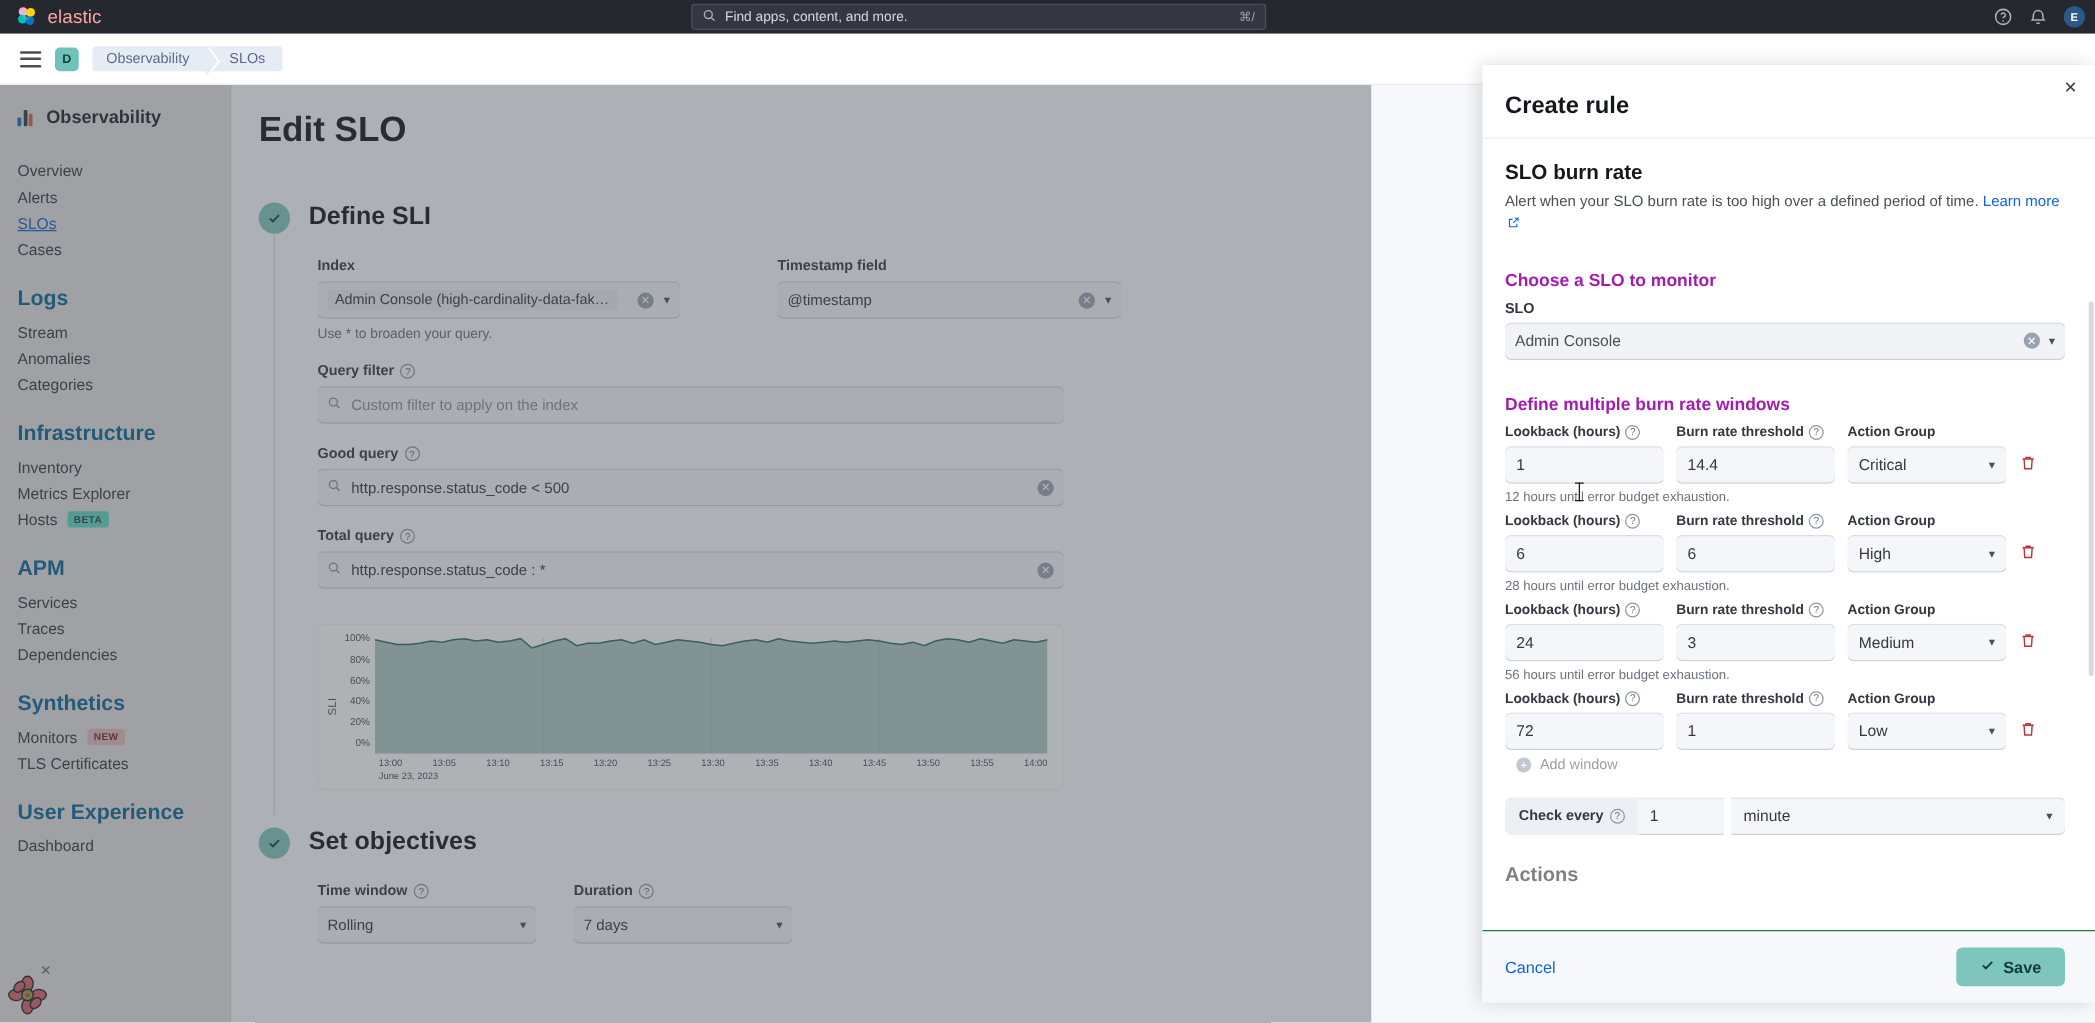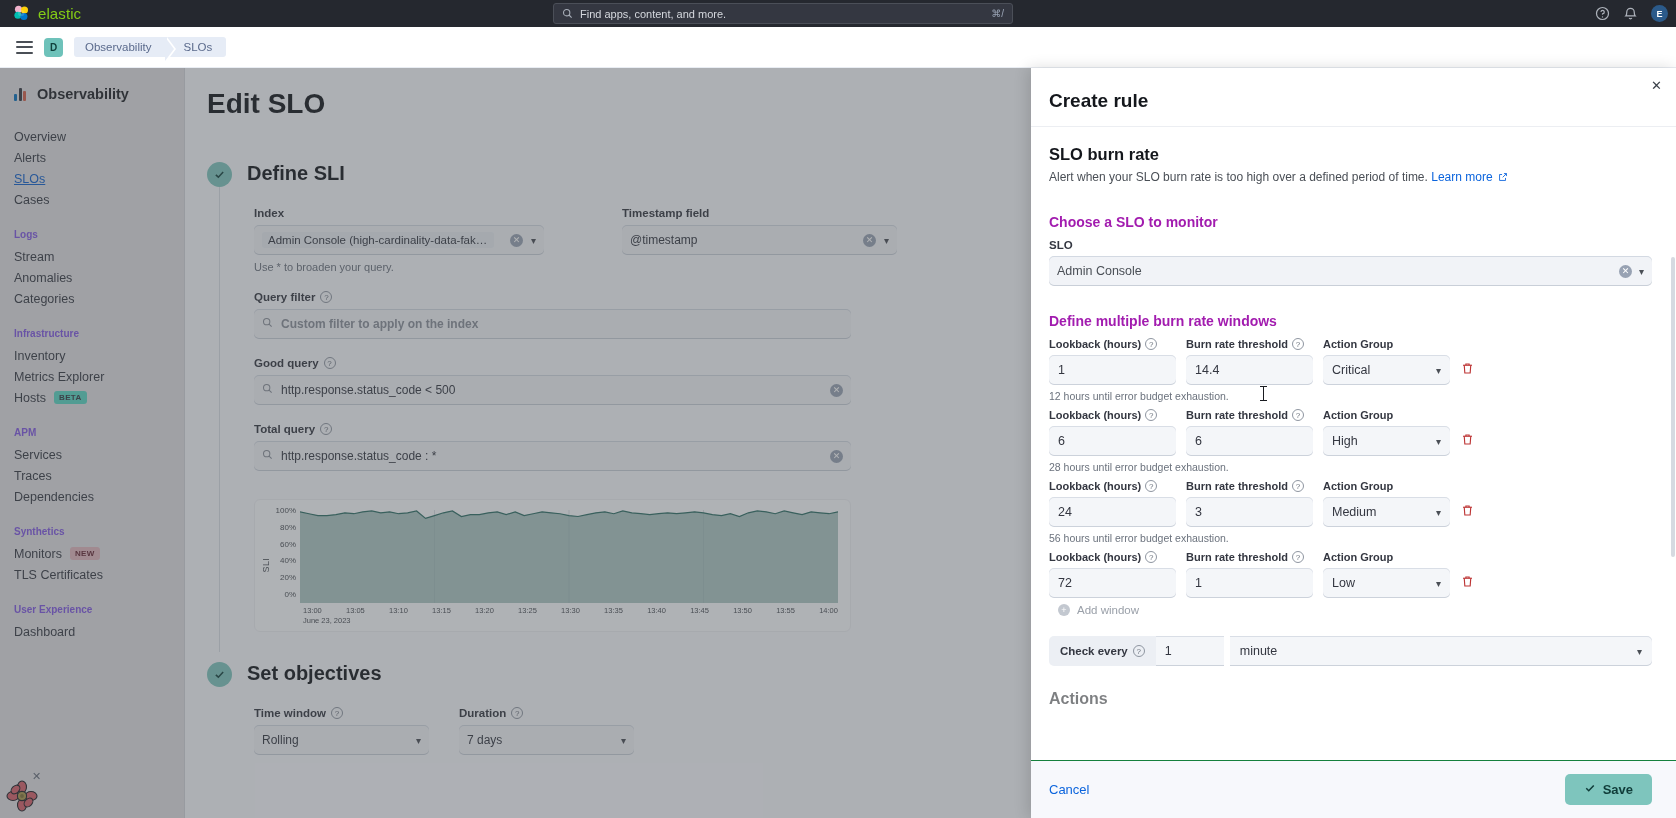--- a/index.html
+++ b/index.html
@@ -10,21 +10,21 @@
   }
   .app { position: relative; width: 1676px; height: 818px; }
 
   
   .topbar {
     position: absolute; top: 0; left: 0; width: 1676px; height: 27px;
     background: #25282f; display: flex; align-items: center;
   }
   .brand { display: flex; align-items: center; gap: 7px; padding-left: 12px; }
   .brand-logo { width: 19px; height: 19px; position: relative; }
-  .brand-name { color: #84cc16; font-size: 15px; letter-spacing: .1px; }
+  .brand-name { color: #fca5a5; font-size: 15px; letter-spacing: .1px; }
   .globalsearch {
     position: absolute; left: 553px; top: 3px; width: 460px; height: 21px;
     background: #343741; border: 1px solid #4b4f58; border-radius: 3px;
     display: flex; align-items: center; gap: 7px; padding: 0 8px;
   }
   .globalsearch .ph { color: #d5d8de; font-size: 11px; }
   .gs-kbd { margin-left: auto; color: #98a2b3; font-size: 10px; }
   .topbar-right {
     position: absolute; right: 8px; top: 0; height: 27px;
     display: flex; align-items: center; gap: 13px;
@@ -75,21 +75,21 @@
   }
   .side-head {
     display: flex; align-items: center; gap: 11px; padding: 0 0 0 14px;
     margin-bottom: 24px;
   }
   .side-head-title { font-size: 14.5px; font-weight: bold; color: #1a1c21; }
   .bars-icon { display: flex; align-items: flex-end; gap: 1.5px; height: 14px; }
   .bars-icon i { display: block; width: 3px; border-radius: 1px; }
   .nav-group { margin-bottom: 19px; }
   .nav-group-title {
-    font-size: 10px; font-weight: bold; color: #8b5cf6;
+    font-size: 17px; font-weight: bold; color: #0369a1;
     padding: 0 0 6px 14px;
   }
   .nav-item {
     font-size: 12.5px; color: #343741; padding: 3.5px 0 3.5px 14px;
     display: flex; align-items: center; gap: 8px; cursor: pointer;
   }
   .nav-item.active { color: #0b64dd; text-decoration: underline; }
   .pill {
     font-size: 8px; font-weight: bold; letter-spacing: .4px;
     padding: 2px 5px; border-radius: 3px;
@@ -138,21 +138,21 @@
     border: 1px solid #8f96a1; color: #6b727d; font-size: 8px;
     align-items: center; justify-content: center; font-weight: normal;
   }
   .inp {
     height: 30px; background: #f1f3f7; border: none; border-radius: 5px;
     box-shadow: 0 1px 0 #d3d9e2 inset, 0 -1px 0 #c9cfd8 inset;
     display: flex; align-items: center; padding: 0 8px; gap: 8px;
     font-size: 12px; color: #343741;
   }
   .inp .val { flex: 1; overflow: hidden; white-space: nowrap; }
-  .inp .ph { color: #8a8f99; font-weight: bold; }
+  .inp .ph { color: #8a8f99; }
   .inp .token {
     background: #e8ecf2; border-radius: 3px; padding: 2px 6px; font-size: 11.5px;
     color: #343741; max-width: 255px; overflow: hidden;
     white-space: nowrap; text-overflow: ellipsis;
   }
   .clear-x {
     width: 13px; height: 13px; border-radius: 50%; background: #98a2b3;
     color: #fff; font-size: 9px; display: flex; align-items: center;
     justify-content: center; flex: none;
   }
@@ -182,21 +182,21 @@
   .plot svg { display: block; width: 100%; height: 93px; }
   .x-ticks {
     display: flex; justify-content: space-between; font-size: 7.5px;
     color: #4a4f56; padding: 3px 0 0 0;
   }
   .x-sub { font-size: 7.5px; color: #4a4f56; padding-top: 1px; }
   .x-caption { text-align: center; font-size: 11px; color: #343741; padding-top: 12px; font-weight: 500;}
 
   
   .flyout {
-    position: absolute; top: 68px; right: 0; width: 645px; height: 750px;
+    position: absolute; top: 52px; right: 0; width: 490px; height: 750px;
     background: #fff; box-shadow: -3px 0 14px rgba(0,0,0,.14); z-index: 60;
     display: flex; flex-direction: column;
   }
   .fly-head {
     padding: 22px 24px 14px 18px; border-bottom: 1px solid #eceef2; position: relative;
   }
   .fly-title { font-size: 19px; font-weight: bold; color: #14171c; }
   .fly-close { position: absolute; right: 14px; top: 10px; color: #3b4149; font-size: 13px; }
   .fly-body { flex: 1; overflow: hidden; padding: 18px 24px 0 18px; position: relative; }
   .sec-title { font-size: 16.5px; font-weight: bold; color: #14171c; }

